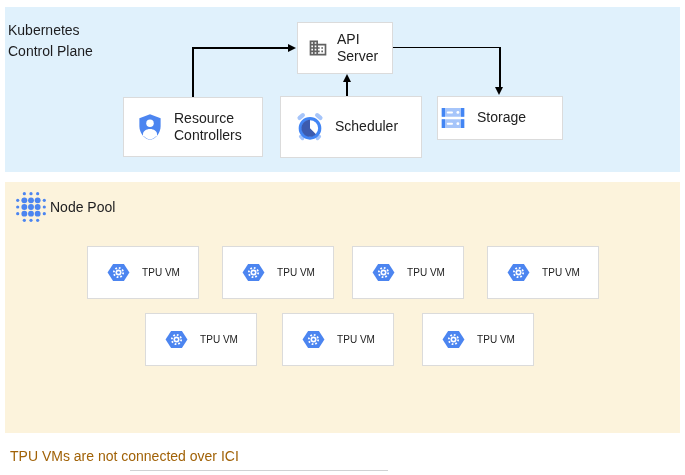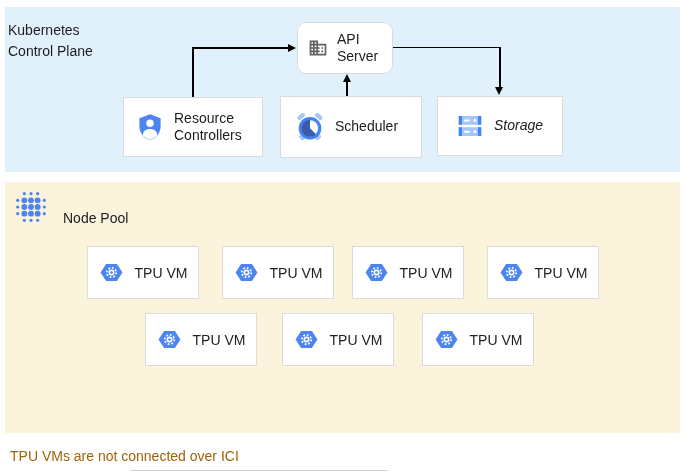--- a/index.html
+++ b/index.html
@@ -12,32 +12,32 @@
   .region.yellow{left:5px;top:182px;width:675px;height:251px;background:#FCF3DC;}
   .cp-label{
     position:absolute;left:8px;top:20px;width:104px;text-align:left;
     font-size:14px;line-height:1.5;color:#1d1d1f;
   }
   .node-box{
     position:absolute;background:#ffffff;border:1px solid #DBDBDB;box-sizing:border-box;
     display:flex;align-items:center;gap:9px;font-size:14px;line-height:1.25;color:#212121;
   }
   .node-box .lbl{white-space:normal;}
-  #box-api{left:297px;top:22px;width:96px;height:52px;padding-left:10px;border-radius:9px;}
+  #box-api{left:297px;top:22px;width:96px;height:52px;padding-left:10px;}
   #box-api .lbl{width:52px;}
   #box-rc{left:123px;top:97px;width:140px;height:60px;padding-left:11px;}
   #box-rc .lbl{width:86px;}
   #box-sched{left:280px;top:96px;width:142px;height:62px;padding-left:13px;}
-  #box-store{left:437px;top:96px;width:126px;height:60px;padding-left:17px;font-style:italic;}
+  #box-store{left:437px;top:96px;width:126px;height:44px;}
   .tpu-box{
     position:absolute;width:112px;height:53px;background:#ffffff;border:1px solid #DBDBDB;
     box-sizing:border-box;display:flex;align-items:center;justify-content:center;gap:11px;
-    font-size:14px;color:#212121;
-  }
-  .np-header{position:absolute;left:12px;top:188px;display:flex;align-items:flex-end;gap:13px;font-size:14px;color:#1d1d1f;}
+    font-size:10px;color:#212121;
+  }
+  .np-header{position:absolute;left:12px;top:188px;display:flex;align-items:center;gap:0;font-size:14px;color:#1d1d1f;}
   .caption{position:absolute;left:10px;top:448px;font-size:14px;color:#a16207;}
   .hairline{position:absolute;left:130px;top:470px;width:258px;height:1px;background:#cfd1d3;}
   
   .line{position:absolute;background:#000000;}
   .arrow{position:absolute;width:0;height:0;}
   .arrow.right{border-top:4.5px solid transparent;border-bottom:4.5px solid transparent;border-left:8px solid #000;}
   .arrow.down{border-left:4.5px solid transparent;border-right:4.5px solid transparent;border-top:8px solid #000;}
   .arrow.up{border-left:4.5px solid transparent;border-right:4.5px solid transparent;border-bottom:8px solid #000;}
   .icon{display:inline-flex;flex:0 0 auto;}
 </style>

